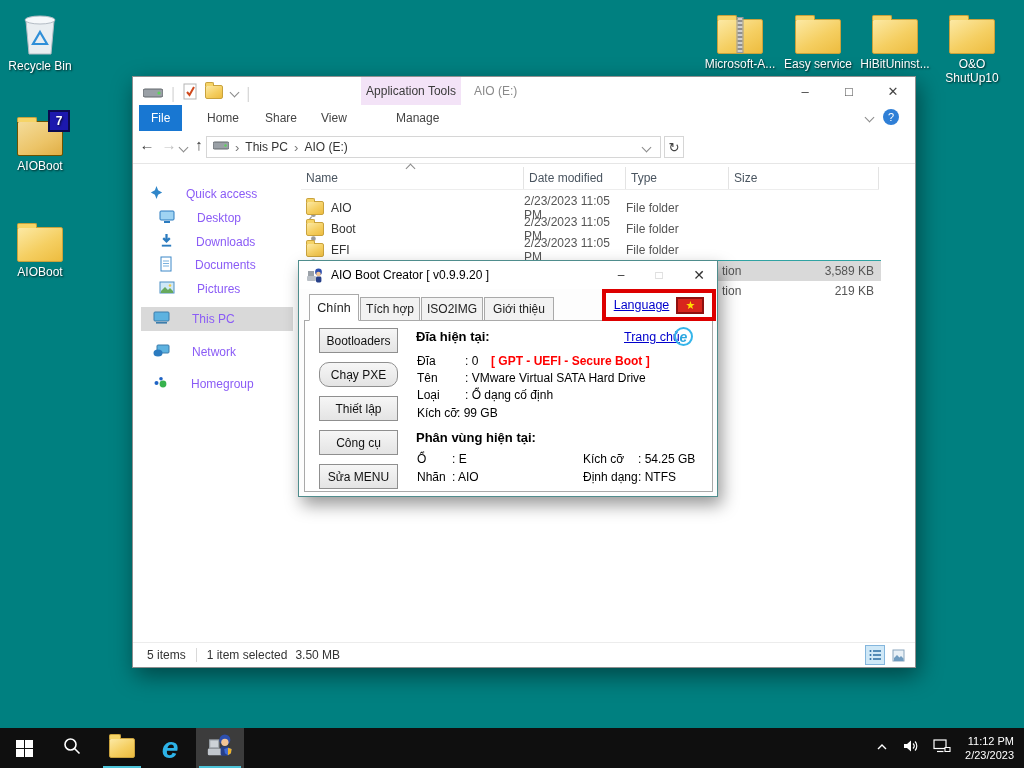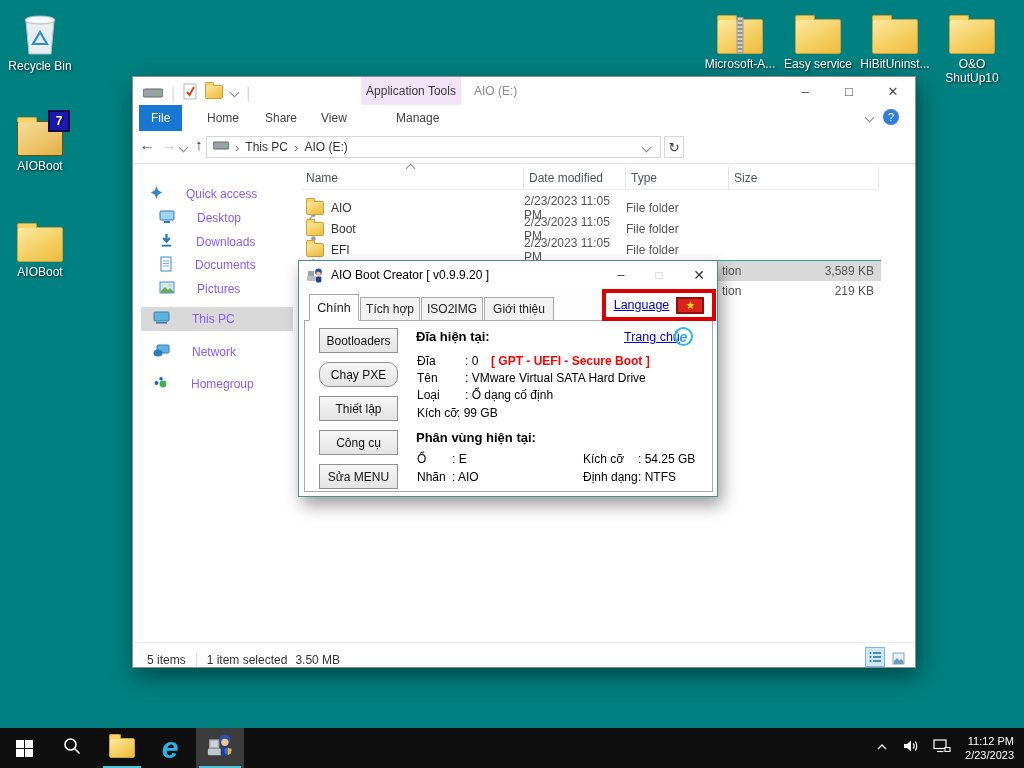--- a/index.html
+++ b/index.html
@@ -65,21 +65,21 @@
   .frow{position:absolute;left:168px;height:21px;display:flex;align-items:center;font-size:12px;color:#333;}
   .c-name{width:223px;display:flex;align-items:center;gap:7px;padding-left:5px;box-sizing:border-box;}
   .c-date{width:102px;box-sizing:border-box;color:#555;}
   .c-type{width:103px;box-sizing:border-box;color:#555;}
   .c-size{width:150px;box-sizing:border-box;text-align:right;padding-right:7px;color:#555;}
   .chev{display:inline-block;width:6px;height:6px;border-right:1.5px solid #8a8a8a;border-bottom:1.5px solid #8a8a8a;}
   .chev-up{transform:rotate(-135deg);}
   .chev-down{transform:rotate(45deg);}
 
   .statusbar{position:absolute;left:0;bottom:0;width:100%;height:24px;background:#fff;border-top:1px solid #ececec;
-        display:flex;align-items:flex-end;font-size:12px;color:#333;}
+        display:flex;align-items:center;font-size:12px;color:#333;}
   .vsep{width:1px;height:14px;background:#d9d9d9;margin:0 10px;}
 
   
   .dialog{position:absolute;left:298px;top:260px;width:420px;height:237px;background:#fdfdfd;
           border:1px solid #4f8d8d;box-sizing:border-box;box-shadow:4px 8px 16px rgba(0,0,0,.4);
           z-index:20;font-size:12px;color:#000;}
   .dtitle{position:absolute;left:0;top:0;width:100%;height:28px;background:#fff;display:flex;align-items:center;}
   .dwc{position:absolute;top:4px;width:24px;height:20px;display:flex;align-items:center;justify-content:center;color:#333;}
   .dtab{position:absolute;top:36px;height:24px;background:#f2f2f2;border:1px solid #a9a9a9;box-sizing:border-box;
         display:flex;align-items:center;justify-content:center;font-size:12px;color:#222;}

